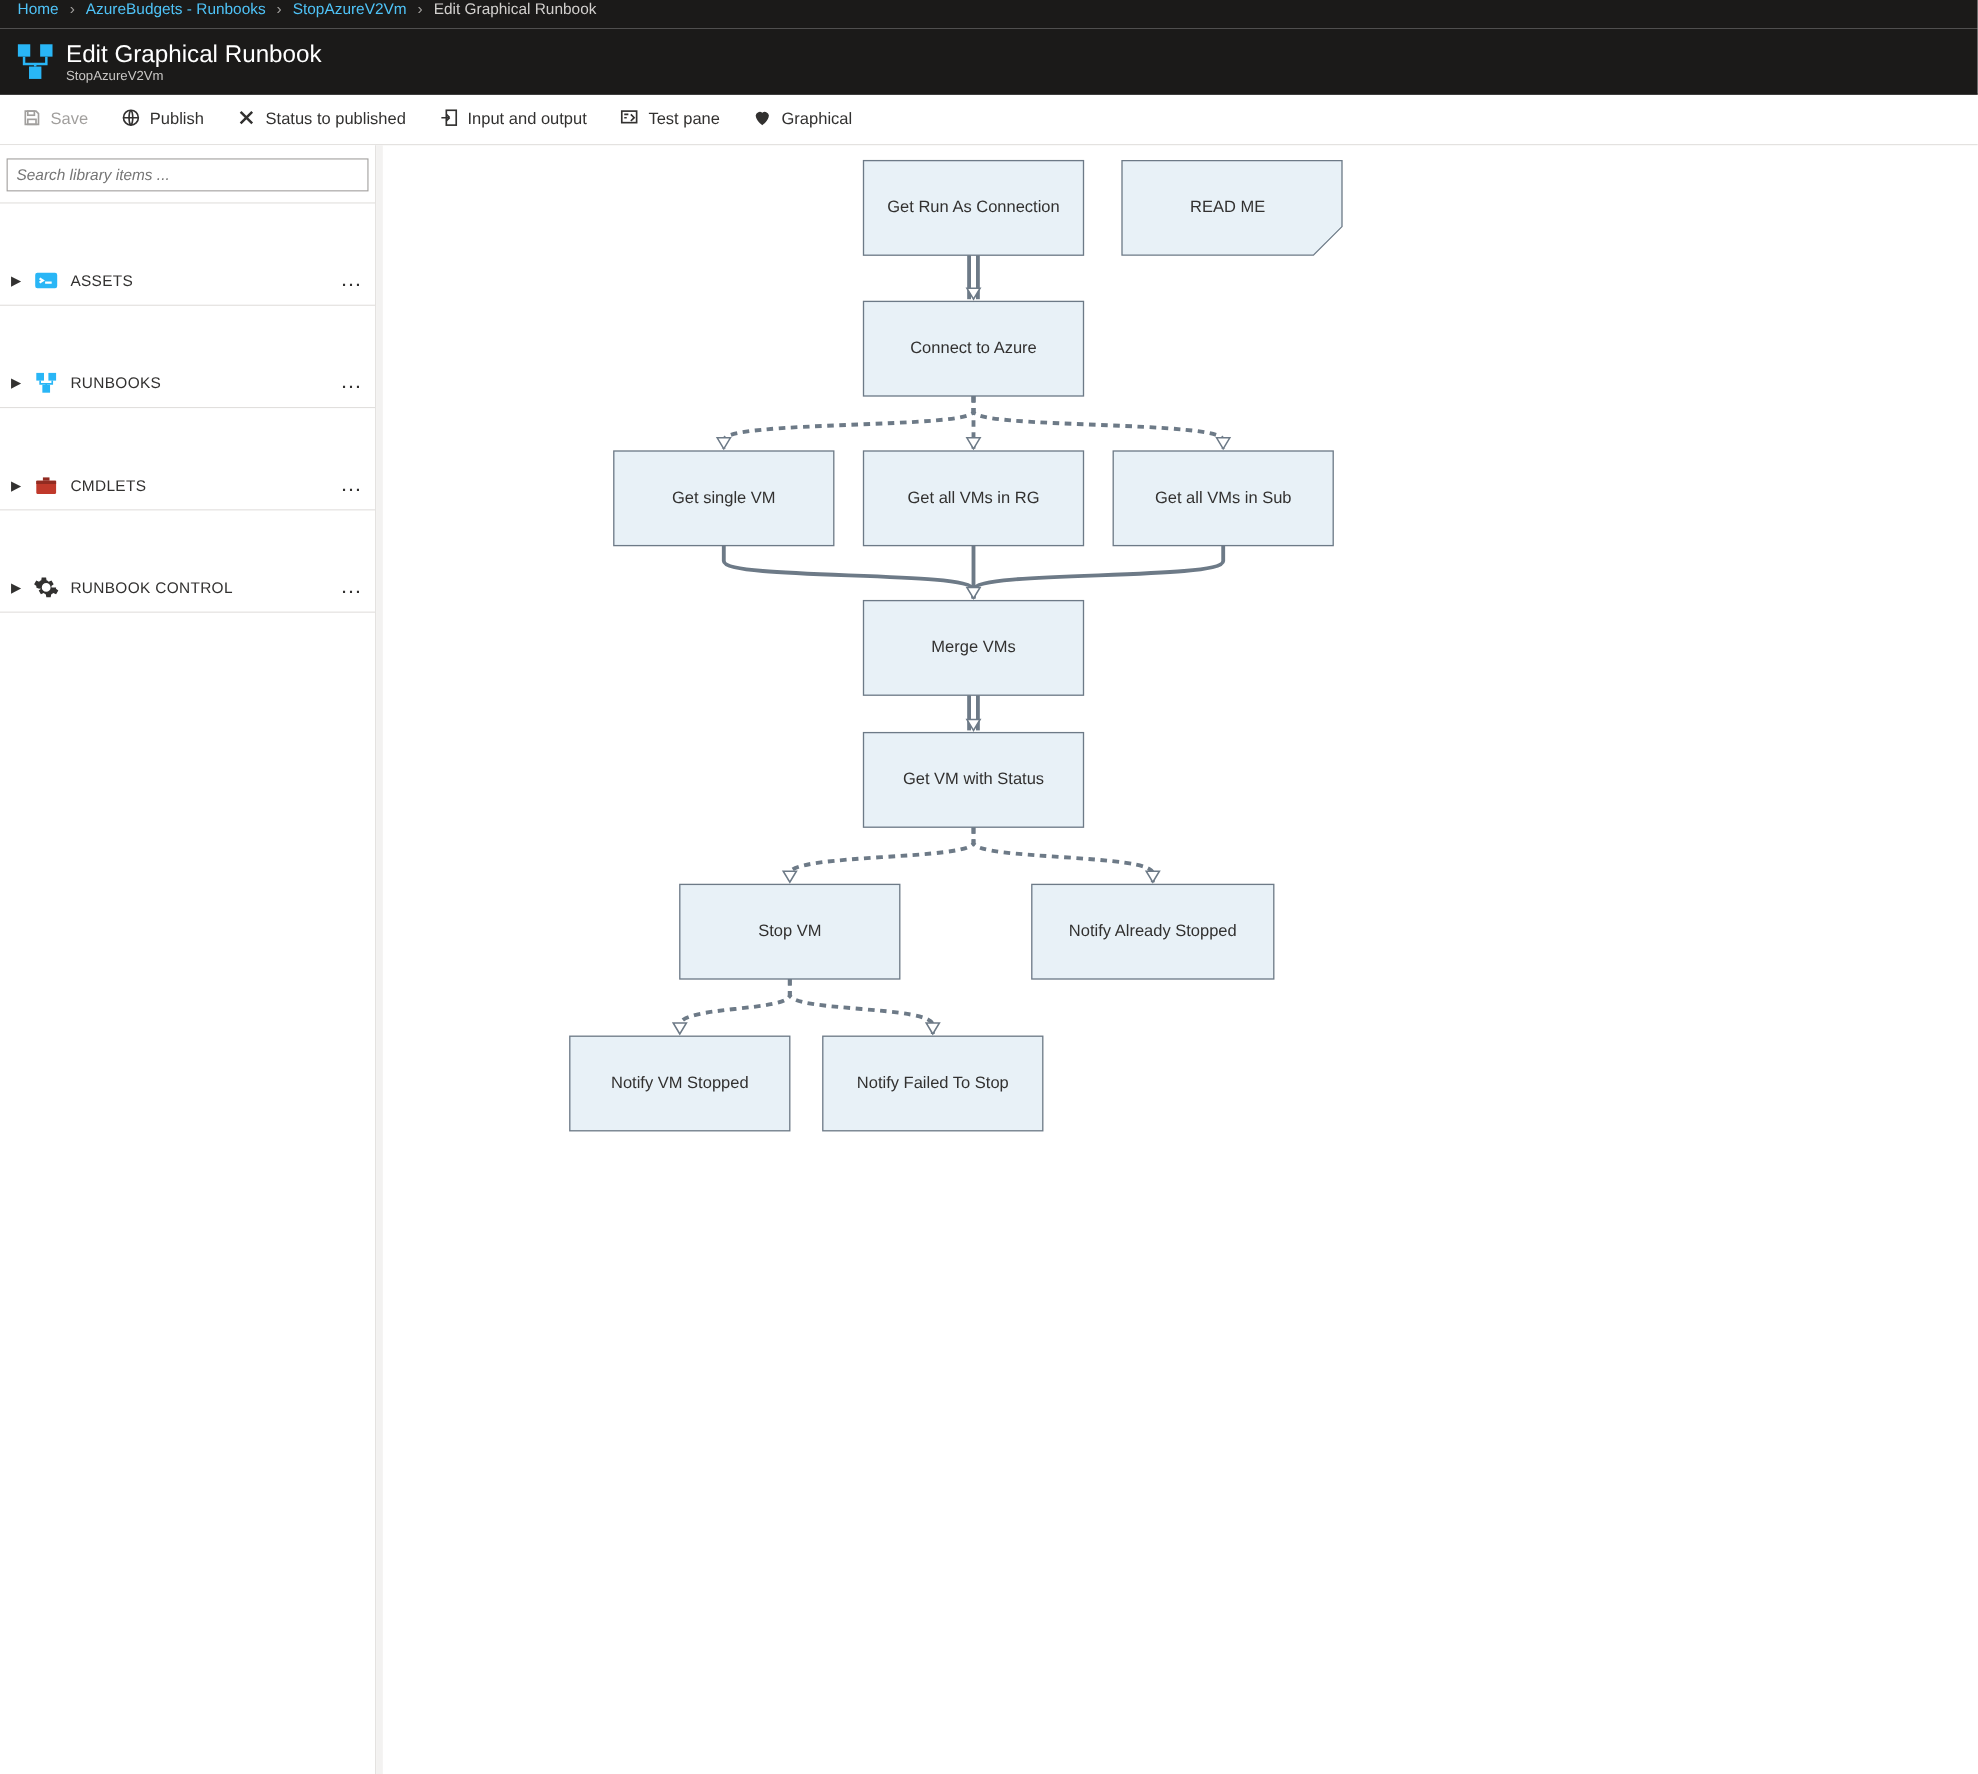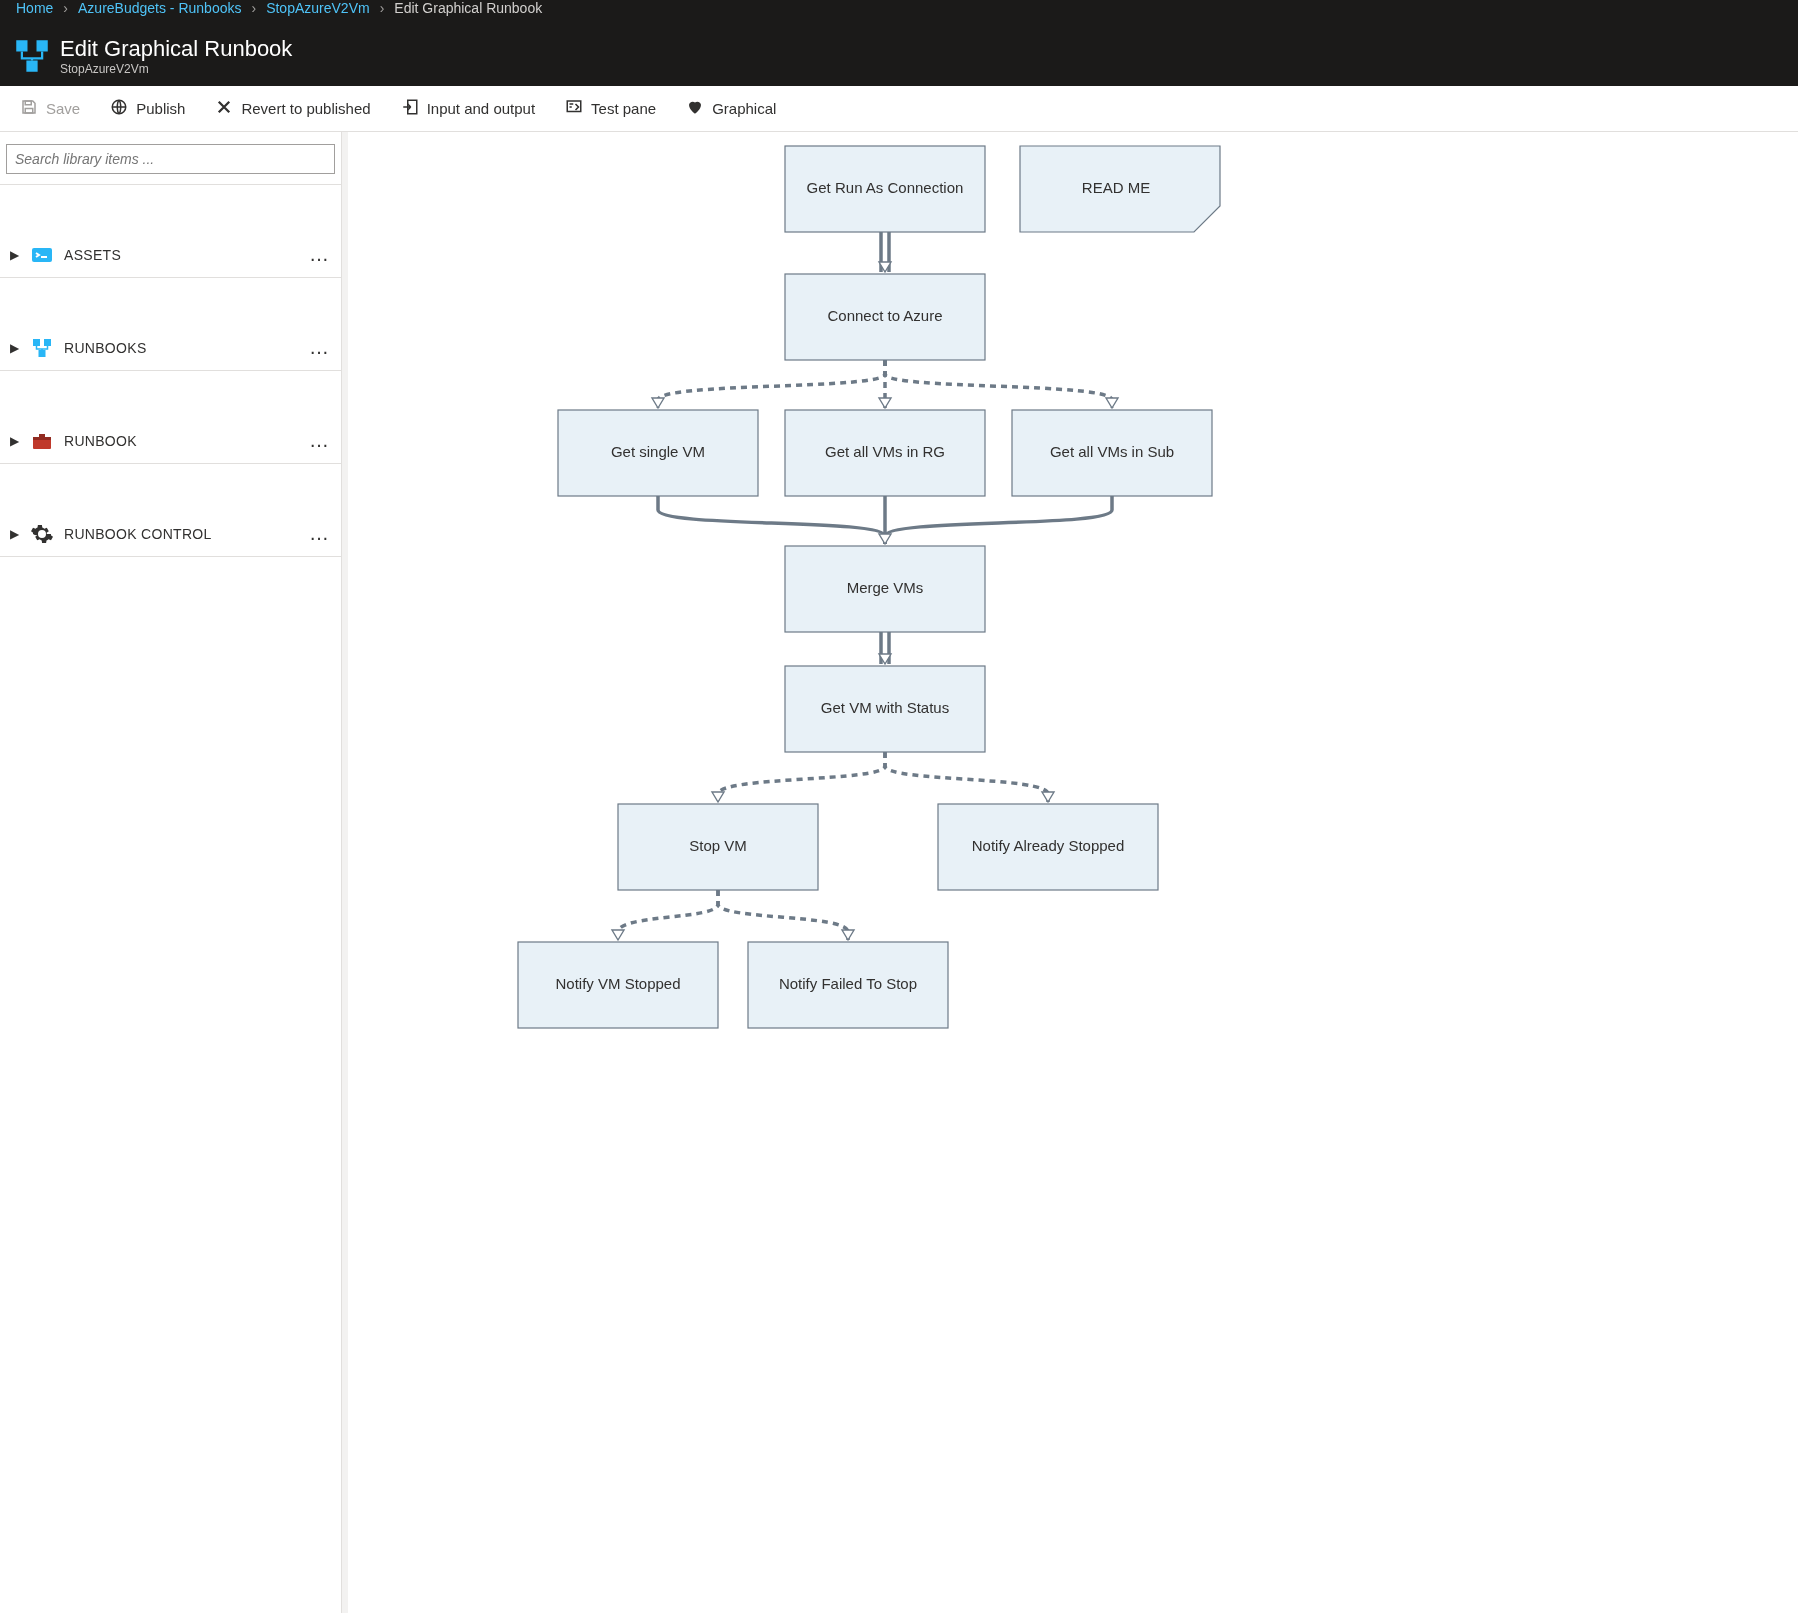--- a/index.html
+++ b/index.html
@@ -134,21 +134,21 @@
     <span><svg viewBox="0 0 24 24" fill="none" stroke="#323130" stroke-width="2">
           <circle cx="12" cy="12" r="9"></circle>
           <path d="M3 12h18M12 3c3 3 3 15 0 18M12 3c-3 3-3 15 0 18"></path>
         </svg></span>
     <span>Publish</span>
   </div>
   <div class="btn">
     <span><svg viewBox="0 0 24 24" stroke="#323130" stroke-width="3" fill="none">
           <path d="M5 5l14 14M19 5L5 19"></path>
         </svg></span>
-    <span>Revert to published</span>
+    <span>Status to published</span>
   </div>
   <div class="btn">
     <span><svg viewBox="0 0 24 24" stroke="#323130" stroke-width="2" fill="none">
           <rect x="9" y="3" width="12" height="18"></rect>
           <path d="M3 12h10m0 0l-4-4m4 4l-4 4"></path>
         </svg></span>
     <span>Input and output</span>
   </div>
   <div class="btn">
     <span><svg viewBox="0 0 24 24" stroke="#323130" stroke-width="2" fill="none">
@@ -197,21 +197,21 @@
     </div>
     <div class="lib-item">
       <span class="chev">▶</span>
       <span class="ico">
           <svg viewBox="0 0 24 24">
             <rect x="3" y="8" width="18" height="12" rx="1" fill="#c0392b"></rect>
             <rect x="3" y="8" width="18" height="3" fill="#922b21"></rect>
             <rect x="9" y="5" width="6" height="3" fill="#922b21"></rect>
           </svg>
         </span>
-      <span>RUNBOOK</span>
+      <span>CMDLETS</span>
       <span class="more">…</span>
     </div>
     <div class="lib-item">
       <span class="chev">▶</span>
       <span class="ico">
           <svg viewBox="0 0 24 24" fill="#323130">
             <path d="M12 8a4 4 0 100 8 4 4 0 000-8zm9 4a7 7 0 01-.1 1.2l2.1 1.6-2 3.4-2.5-1a7 7 0 01-2 1.2l-.4 2.6h-4l-.4-2.6a7 7 0 01-2-1.2l-2.5 1-2-3.4 2.1-1.6A7 7 0 013 12c0-.4 0-.8.1-1.2L1 9.2l2-3.4 2.5 1a7 7 0 012-1.2L7.9 3h4l.4 2.6a7 7 0 012 1.2l2.5-1 2 3.4-2.1 1.6c.1.4.1.8.1 1.2z"></path>
           </svg>
         </span>
       <span>RUNBOOK CONTROL</span>

